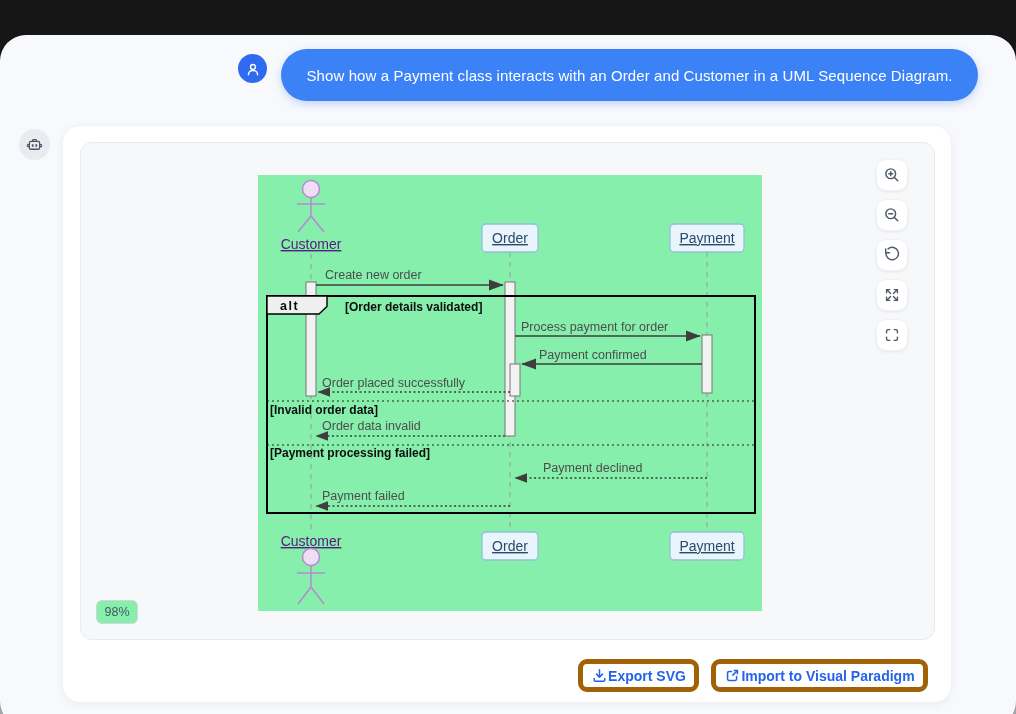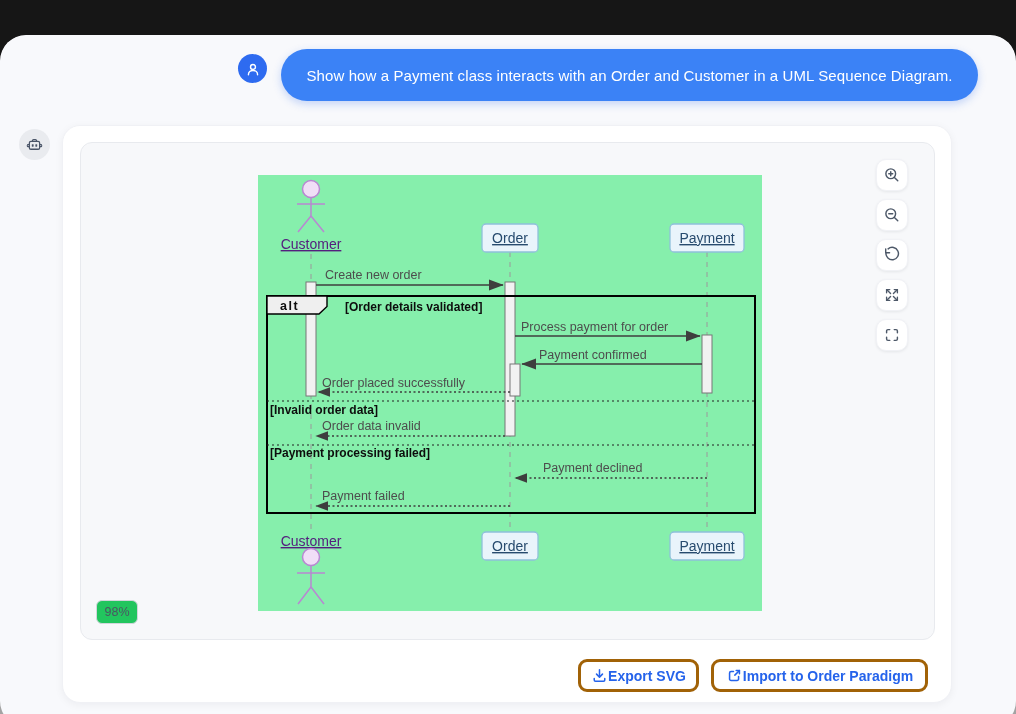--- a/index.html
+++ b/index.html
@@ -20,26 +20,26 @@
   .card  { position:absolute; left:62px; top:90px; width:890px; height:578px; background:#ffffff;
            border:1px solid #f0f1f5; border-radius:18px; box-shadow:0 2px 8px rgba(16,24,40,.05); }
   .panel { position:absolute; left:80px; top:107px; width:855px; height:498px; background:#f7f8fa;
            border:1px solid #e8eaee; border-radius:12px; }
   .canvas { position:absolute; left:258px; top:140px; width:504px; height:436px; background:#86efac; }
 
   
   .tbtn { position:absolute; left:876px; width:32px; height:32px; border-radius:10px; background:#fff;
           border:1px solid #f1f2f6; box-shadow:0 1px 3px rgba(16,24,40,.08); display:flex; align-items:center;
           justify-content:center; color:#4d5868; cursor:pointer; }
-  .zoom-badge { position:absolute; left:96px; top:565px; width:42px; height:24px; background:#22c55e;
+  .zoom-badge { position:absolute; left:96px; top:565px; width:42px; height:24px; background:#86efac;
           border:1px solid #d3d6dc; border-radius:6px; font-size:12.5px; color:#4b5563; display:flex;
           align-items:center; justify-content:center; }
 
   
-  .action-btn { position:absolute; top:624px; height:33px; background:#fff; border:3px solid #a16207;
+  .action-btn { position:absolute; top:624px; height:33px; background:#fff; border:5px solid #a16207;
           border-radius:9px; color:#2563eb; font-size:14px; font-weight:700; display:flex; align-items:center;
           justify-content:center; cursor:pointer; }
   .btn-export { left:578px; width:121px; }
   .btn-import { left:711px; width:217px; }
 
   
   .msg-text   { font-size:12.5px; fill:#4d4d4d; }
   .guard-text { font-size:12px; font-weight:bold; fill:#0d0d0d; }
   .alt-text   { font-size:12.5px; font-weight:bold; fill:#0d0d0d; letter-spacing:1.5px; }
   .pbox-text  { font-size:14px; fill:#274b6e; text-decoration:underline; }
@@ -215,18 +215,18 @@
         <path d="M3.8 13.4 v1.9 a1.4 1.4 0 0 0 1.4 1.4 h9.6 a1.4 1.4 0 0 0 1.4 -1.4 v-1.9"></path>
       </svg>
       <span>Export SVG</span>
     </div>
     <div class="action-btn btn-import">
       <svg width="17" height="17" viewBox="0 0 20 20" fill="none" stroke="currentColor" stroke-width="1.8" stroke-linecap="round" stroke-linejoin="round">
         <path d="M8.8 5.2 H6 a1.8 1.8 0 0 0 -1.8 1.8 v7 a1.8 1.8 0 0 0 1.8 1.8 h7 a1.8 1.8 0 0 0 1.8 -1.8 V11.2"></path>
         <polyline points="12,4.2 15.8,4.2 15.8,8"></polyline>
         <line x1="15.8" y1="4.2" x2="10.4" y2="9.6"></line>
       </svg>
-      <span>Import to Order Paradigm</span>
+      <span>Import to Visual Paradigm</span>
     </div>
 
   </div>
   <div class="bottom-strip"></div>
 </div>
 
 </body></html>

